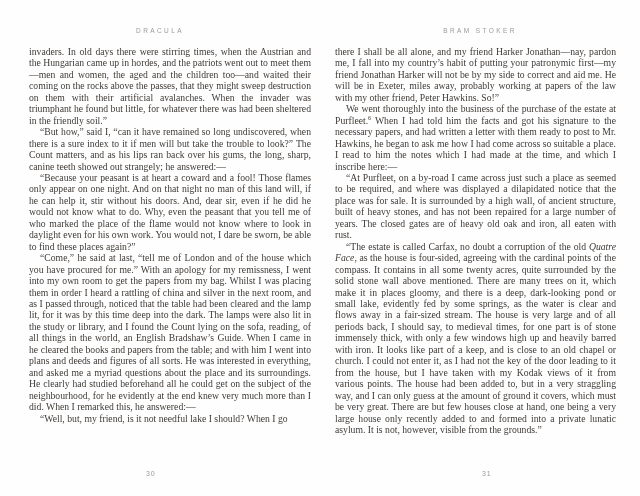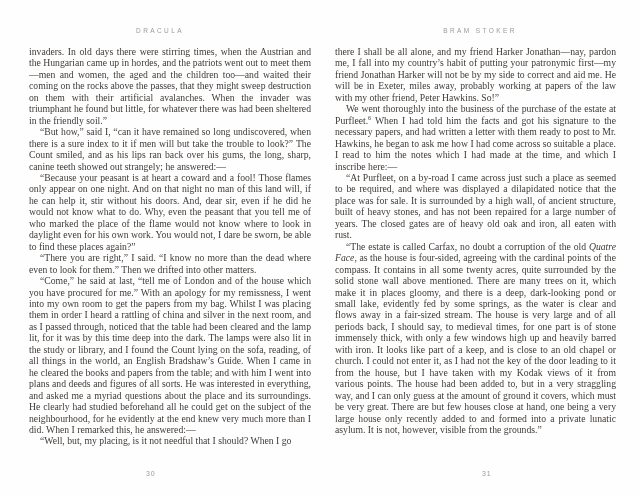--- a/index.html
+++ b/index.html
@@ -77,25 +77,24 @@
 </style>
 </head>
 <body>
 
 <div class="book-spread">
 
   <div class="page page-left">
     <div class="running-head">DRACULA</div>
     <div class="text-col">
         <p><span>invaders. In old days there were stirring times, when the Austrian and the Hungarian came up in hordes, and the patriots went out to meet them—men and women, the aged and the children too—and waited their coming on the rocks above the passes, that they might sweep destruction on them with their artificial avalanches. When the invader was triumphant he found but little, for whatever there was had been sheltered in the friendly soil.”</span></p>
-        <p class="indent"><span>“But how,” said I, “can it have remained so long undiscovered, when there is a sure index to it if men will but take the trouble to look?” The Count smiled, and as his lips ran back over his gums, the long, sharp, canine teeth showed out strangely; he answered:—</span></p>
+        <p class="indent"><span>“But how,” said I, “can it have remained so long undiscovered, when there is a sure index to it if men will but take the trouble to look?” The Count matters, and as his lips ran back over his gums, the long, sharp, canine teeth showed out strangely; he answered:—</span></p>
         <p class="indent"><span>“Because your peasant is at heart a coward and a fool! Those flames only appear on one night. And on that night no man of this land will, if he can help it, stir without his doors. And, dear sir, even if he did he would not know what to do. Why, even the peasant that you tell me of who marked the place of the flame would not know where to look in daylight even for his own work. You would not, I dare be sworn, be able to find these places again?”</span></p>
-        <p class="indent"><span>“There you are right,” I said. “I know no more than the dead where even to look for them.” Then we drifted into other matters.</span></p>
         <p class="indent"><span>“Come,” he said at last, “tell me of London and of the house which you have procured for me.” With an apology for my remissness, I went into my own room to get the papers from my bag. Whilst I was placing them in order I heard a rattling of china and silver in the next room, and as I passed through, noticed that the table had been cleared and the lamp lit, for it was by this time deep into the dark. The lamps were also lit in the study or library, and I found the Count lying on the sofa, reading, of all things in the world, an English Bradshaw’s Guide. When I came in he cleared the books and papers from the table; and with him I went into plans and deeds and figures of all sorts. He was interested in everything, and asked me a myriad questions about the place and its surroundings. He clearly had studied beforehand all he could get on the subject of the neighbourhood, for he evidently at the end knew very much more than I did. When I remarked this, he answered:—</span></p>
-        <p class="indent"><span>“Well, but, my placing, is it not needful that I should? When I go</span></p>
+        <p class="indent"><span>“Well, but, my friend, is it not needful lake I should? When I go</span></p>
       </div>
     <div class="page-number">30</div>
   </div>
 
   <div class="page page-right">
     <div class="running-head">BRAM STOKER</div>
     <div class="text-col">
         <p><span>there I shall be all alone, and my friend Harker Jonathan—nay, pardon me, I fall into my country’s habit of putting your patronymic first—my friend Jonathan Harker will not be by my side to correct and aid me. He will be in Exeter, miles away, probably working at papers of the law with my other friend, Peter Hawkins. So!”</span></p>
         <p class="indent"><span>We went thoroughly into the business of the purchase of the estate at Purfleet.</span><sup>6</sup><span> When I had told him the facts and got his signature to the necessary papers, and had written a letter with them ready to post to Mr. Hawkins, he began to ask me how I had come across so suitable a place. I read to him the notes which I had made at the time, and which I inscribe here:—</span></p>
         <p class="indent"><span>“At Purfleet, on a by-road I came across just such a place as seemed to be required, and where was displayed a dilapidated notice that the place was for sale. It is surrounded by a high wall, of ancient structure, built of heavy stones, and has not been repaired for a large number of years. The closed gates are of heavy old oak and iron, all eaten with rust.</span></p>

